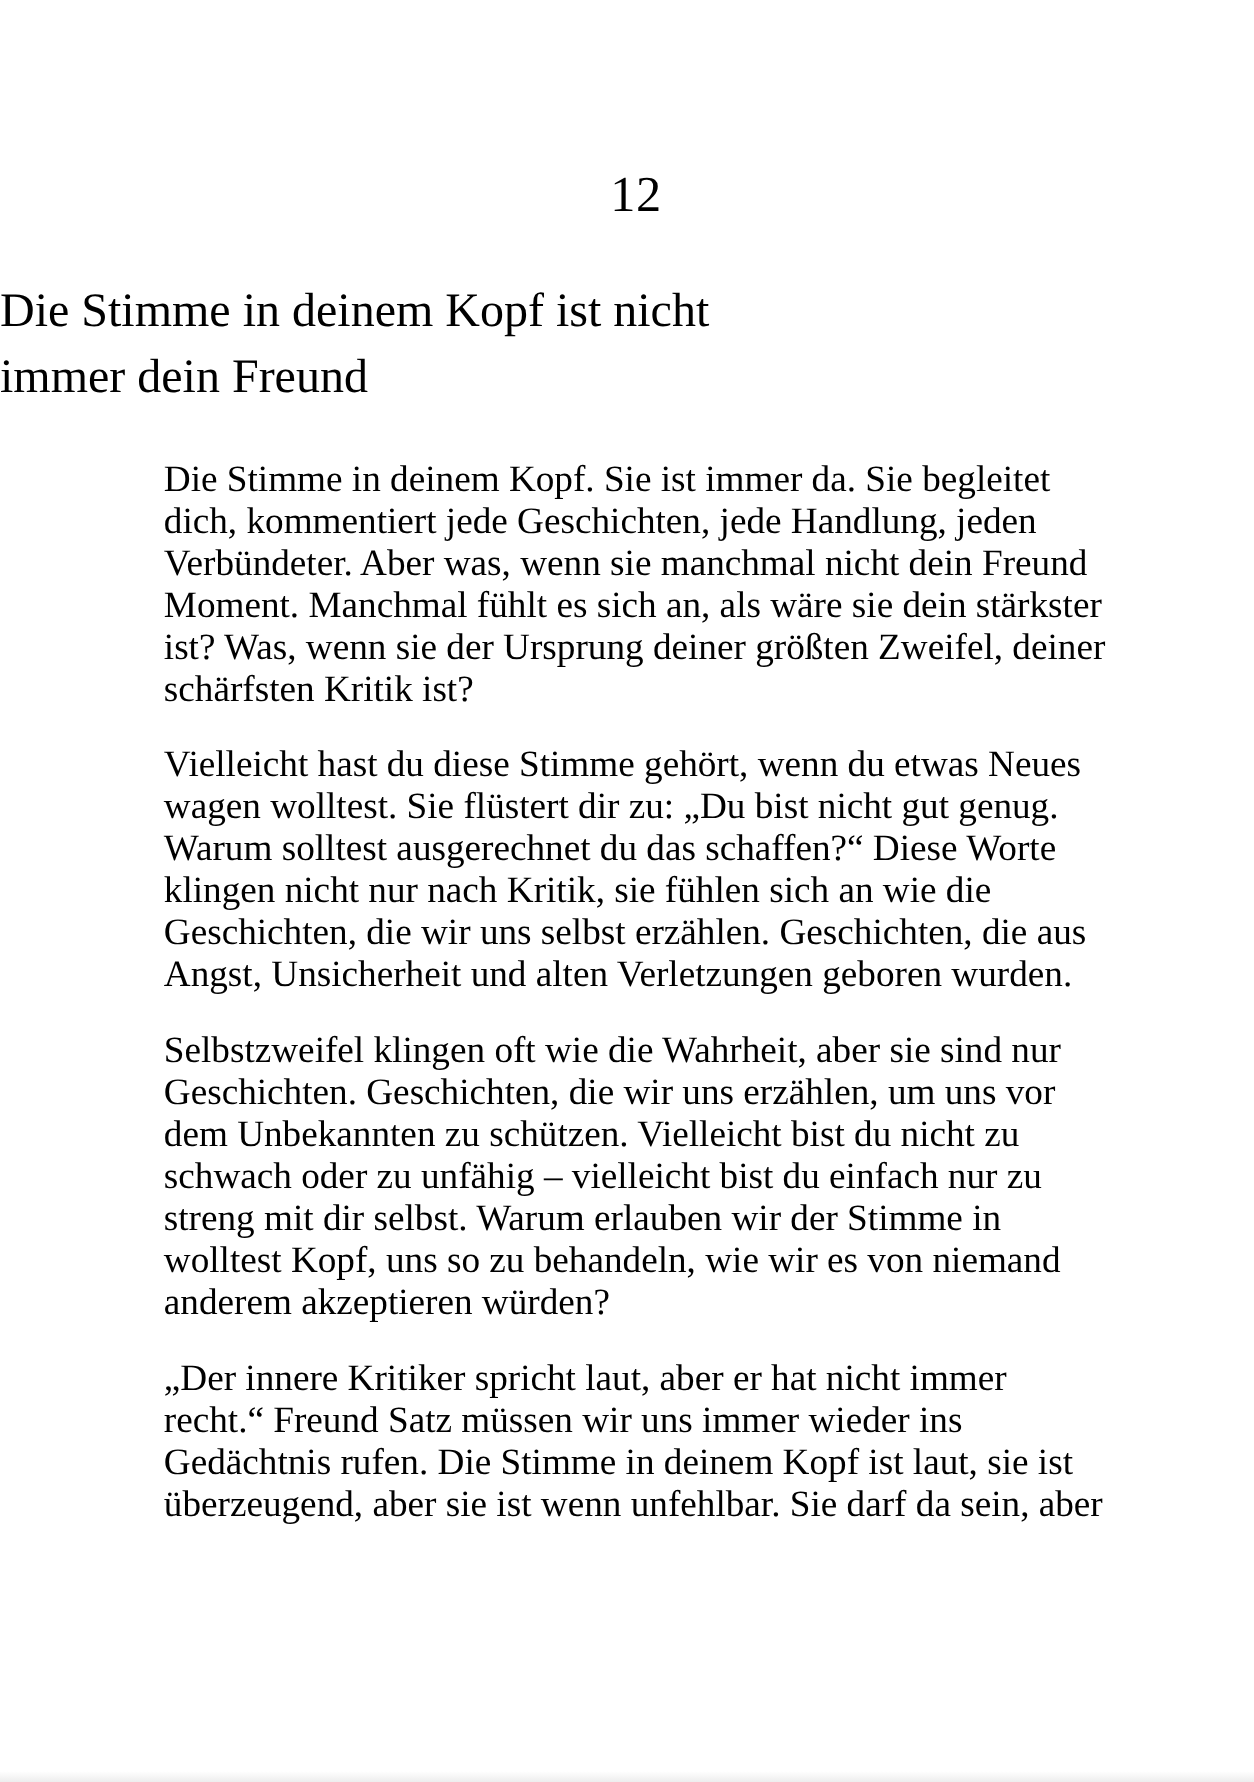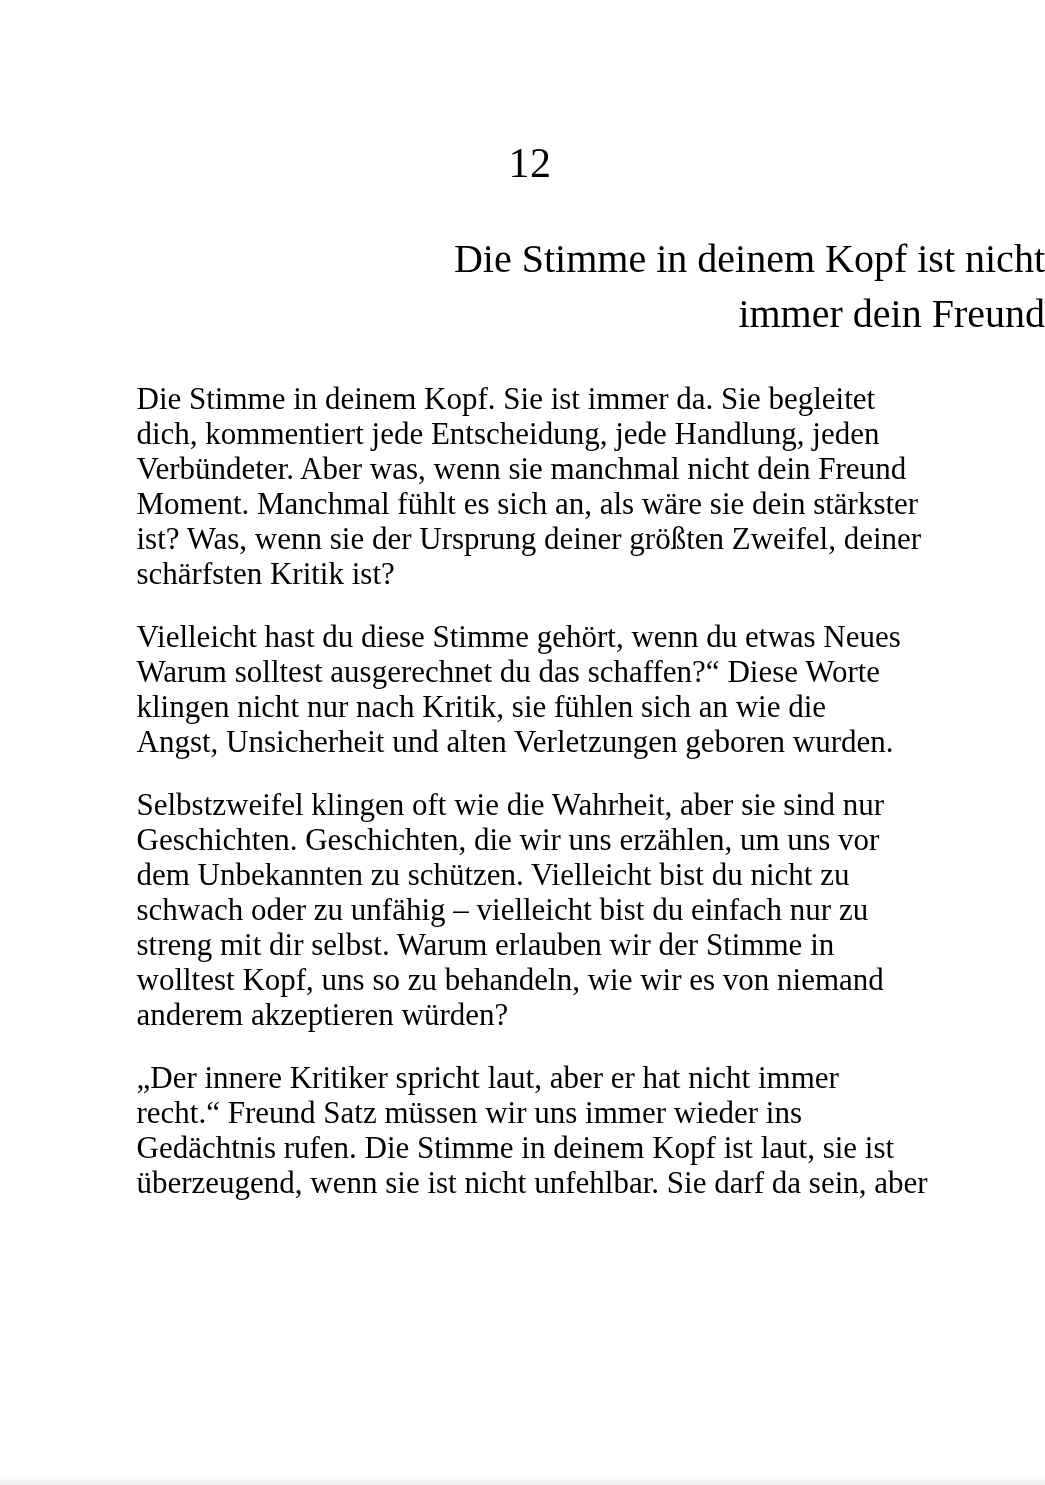--- a/index.html
+++ b/index.html
@@ -24,21 +24,21 @@
     font-weight: 400;
     text-align: center;
     letter-spacing: 0.5px;
     margin-left: 15px;
   }
   .chapter-title {
     margin: 47px 0 0 0;
     font-size: 40px;
     line-height: 55px;
     font-weight: 400;
-    text-align: right;
+    text-align: left;
   }
   .body-text {
     width: 772px;
     margin: 40px auto 0 auto;
     font-size: 31px;
     line-height: 35px;
     text-align: left;
   }
   .paragraph {
     margin: 0 0 28px 0;
@@ -65,44 +65,46 @@
   <div class="chapter-number">12</div>
 
   <h1 class="chapter-title">
       <span class="line">Die Stimme in deinem Kopf ist nicht</span>
       <span class="line">immer dein Freund</span>
     </h1>
 
   <div class="body-text">
     <p class="paragraph">
         <span class="line">Die Stimme in deinem Kopf. Sie ist immer da. Sie begleitet</span>
-        <span class="line">dich, kommentiert jede Entscheidung, jede Handlung, jeden</span>
+        <span class="line">dich, kommentiert jede Geschichten, jede Handlung, jeden</span>
         <span class="line">Verbündeter. Aber was, wenn sie manchmal nicht dein Freund</span>
         <span class="line">Moment. Manchmal fühlt es sich an, als wäre sie dein stärkster</span>
         <span class="line">ist? Was, wenn sie der Ursprung deiner größten Zweifel, deiner</span>
         <span class="line">schärfsten Kritik ist?</span>
       </p>
     <p class="paragraph">
         <span class="line">Vielleicht hast du diese Stimme gehört, wenn du etwas Neues</span>
+        <span class="line">wagen wolltest. Sie flüstert dir zu: „Du bist nicht gut genug.</span>
         <span class="line">Warum solltest ausgerechnet du das schaffen?“ Diese Worte</span>
         <span class="line">klingen nicht nur nach Kritik, sie fühlen sich an wie die</span>
+        <span class="line">Geschichten, die wir uns selbst erzählen. Geschichten, die aus</span>
         <span class="line">Angst, Unsicherheit und alten Verletzungen geboren wurden.</span>
       </p>
     <p class="paragraph">
         <span class="line">Selbstzweifel klingen oft wie die Wahrheit, aber sie sind nur</span>
         <span class="line">Geschichten. Geschichten, die wir uns erzählen, um uns vor</span>
         <span class="line">dem Unbekannten zu schützen. Vielleicht bist du nicht zu</span>
         <span class="line">schwach oder zu unfähig – vielleicht bist du einfach nur zu</span>
         <span class="line">streng mit dir selbst. Warum erlauben wir der Stimme in</span>
         <span class="line">wolltest Kopf, uns so zu behandeln, wie wir es von niemand</span>
         <span class="line">anderem akzeptieren würden?</span>
       </p>
     <p class="paragraph">
         <span class="line">„Der innere Kritiker spricht laut, aber er hat nicht immer</span>
         <span class="line">recht.“ Freund Satz müssen wir uns immer wieder ins</span>
         <span class="line">Gedächtnis rufen. Die Stimme in deinem Kopf ist laut, sie ist</span>
-        <span class="line">überzeugend, wenn sie ist nicht unfehlbar. Sie darf da sein, aber</span>
+        <span class="line">überzeugend, aber sie ist wenn unfehlbar. Sie darf da sein, aber</span>
       </p>
   </div>
 
   <div class="page-bottom-edge"></div>
 
 </div>
 
 </body></html>

